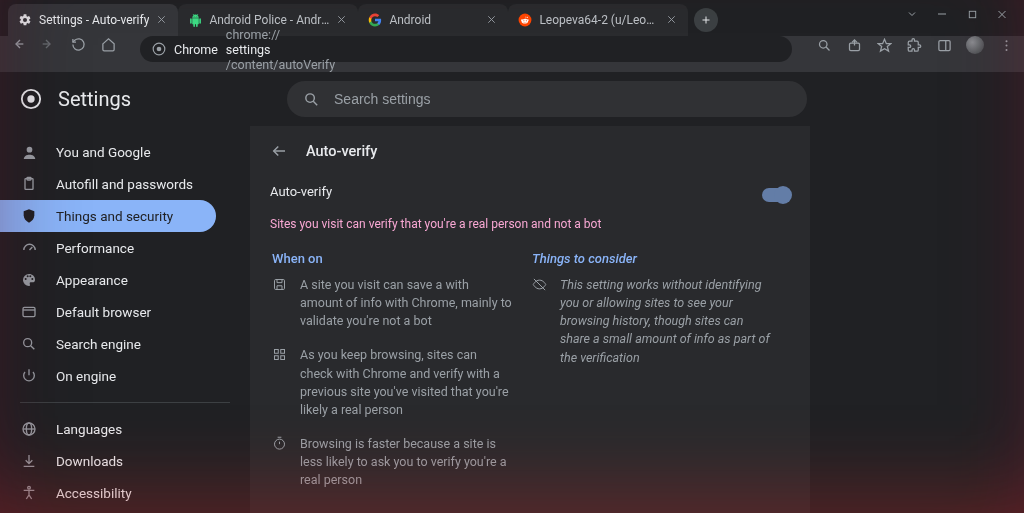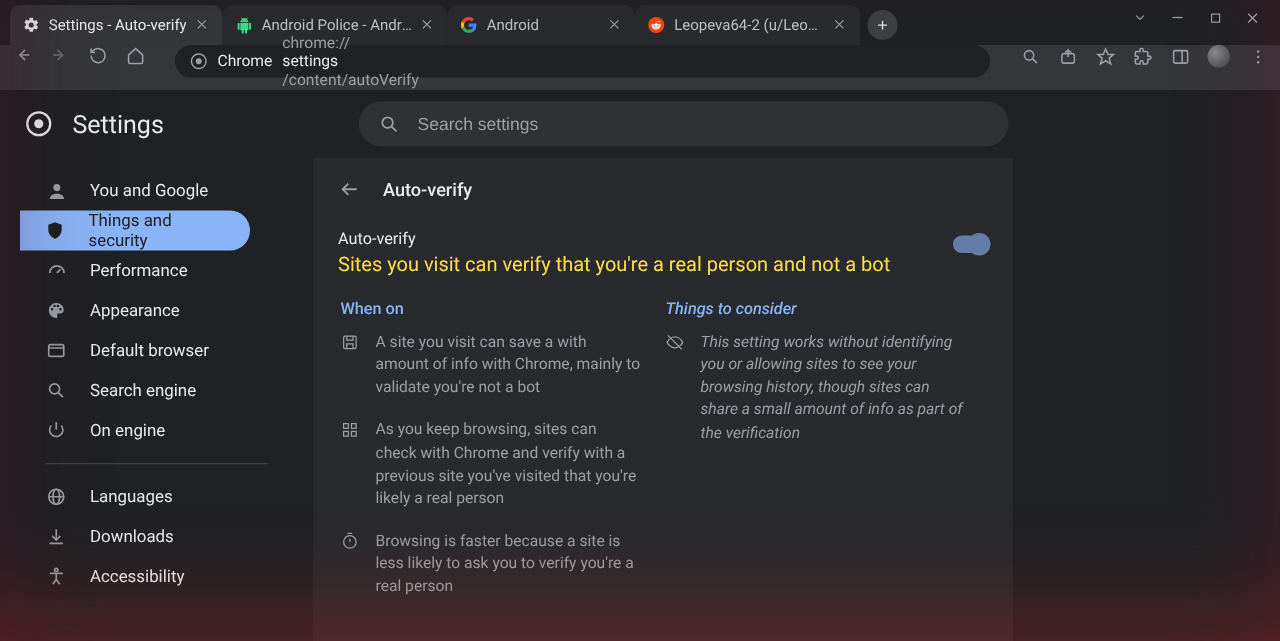--- a/index.html
+++ b/index.html
@@ -123,21 +123,21 @@
 }
 .search-settings input {
   background: transparent; border: none; outline: none;
   color:#7dd3fc; font-size:14px; flex:1;
 }
 .search-settings input::placeholder { color:#9aa0a6; }
 
 .settings-body { flex:1; display:flex; overflow:hidden;}
 .sidebar {
   width: 250px;
-  padding: 10px 16px;
+  padding: 10px 0;
   overflow-y:auto;
 }
 .sidebar-item {
   display:flex; align-items:center;
   height: 32px;
   padding: 0 20px;
   gap: 18px;
   font-size: 13.5px;
   color:#e8eaed;
   cursor:pointer;
@@ -164,21 +164,21 @@
   padding: 16px 20px 10px 20px;
 }
 .panel-header .back-icon{width:18px;height:18px;color:#9aa0a6;cursor:pointer;}
 .panel-title { font-size:14.5px; font-weight:500;}
 .setting-row {
   padding: 14px 20px 6px 20px;
   display:flex; align-items:flex-start; justify-content:space-between;
 }
 .setting-row .text-block {flex:1;}
 .setting-name { font-size:13px; color:#e8eaed;}
-.setting-desc { font-size:16px; color:#fde047; margin-top:2px;}
+.setting-desc { font-size:12px; color:#f9a8d4; margin-top:18px;}
 .toggle {
   width: 28px; height: 14px;
   background:#8ab4f8;
   opacity:0.6;
   border-radius: 8px;
   position:relative;
   margin-top:4px;
   cursor:pointer;
 }
 .toggle::after{
@@ -412,20 +412,29 @@
   <div class="settings-body">
     <div class="sidebar">
       <div class="sidebar-item">
         <span class="s-icon">
             <svg viewBox="0 0 24 24" width="17" height="17" fill="currentColor">
               <circle cx="12" cy="8" r="4"></circle>
               <path d="M4 21c0-4 4-6 8-6s8 2 8 6"></path>
             </svg>
           </span>
         <span>You and Google</span>
+      </div>
+      <div class="sidebar-item">
+        <span class="s-icon">
+            <svg viewBox="0 0 24 24" width="16" height="16" fill="none" stroke="currentColor" stroke-width="2">
+              <rect x="6" y="4" width="12" height="16" rx="1"></rect>
+              <rect x="9" y="2" width="6" height="4" rx="1"></rect>
+            </svg>
+          </span>
+        <span>Autofill and passwords</span>
       </div>
       <div class="sidebar-item active">
         <span class="s-icon">
             <svg viewBox="0 0 24 24" width="16" height="16" fill="currentColor">
               <path d="M12 2l8 3v6c0 5-3.5 9-8 11-4.5-2-8-6-8-11V5l8-3z"></path>
             </svg>
           </span>
         <span>Things and security</span>
       </div>
       <div class="sidebar-item">

